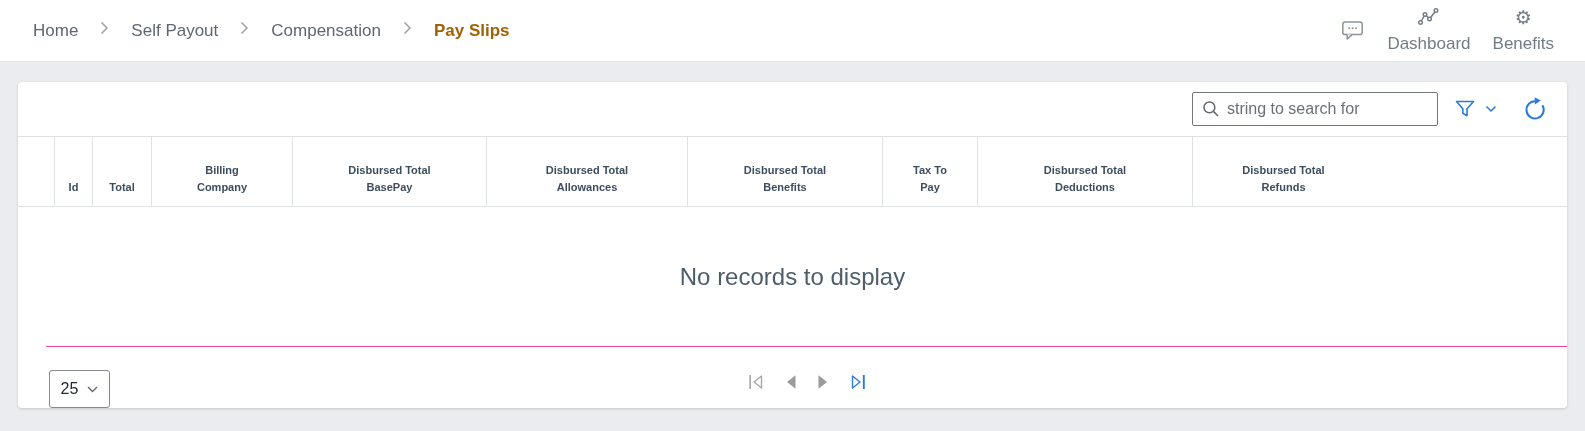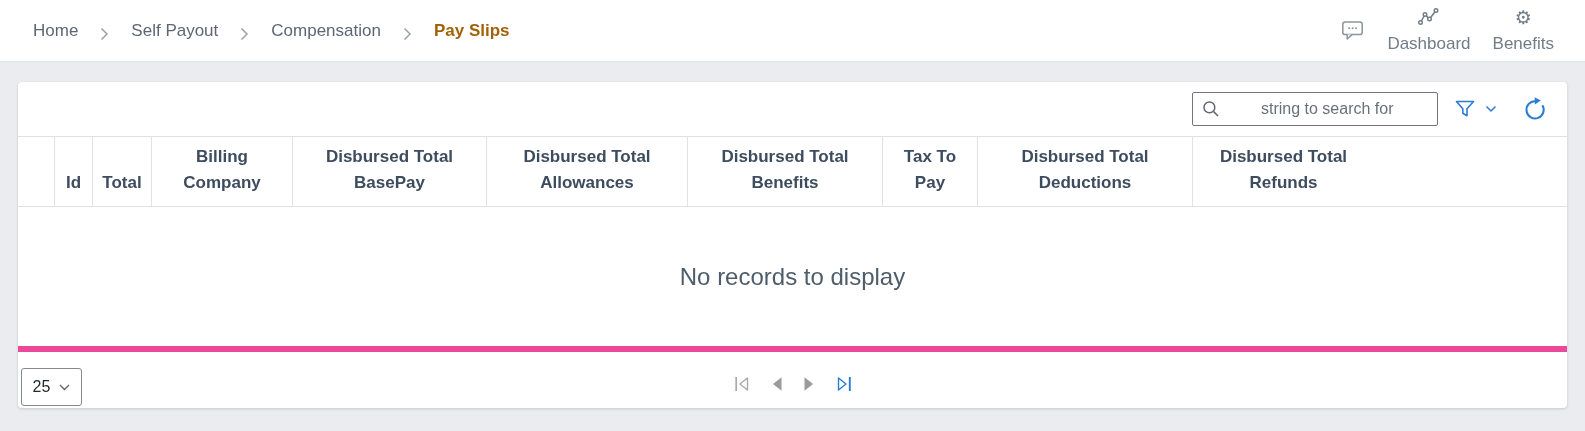--- a/index.html
+++ b/index.html
@@ -10,21 +10,21 @@
     font-family: "Liberation Sans", sans-serif;
     overflow: hidden;
   }
   
   .topbar {
     height: 62px; background: #ffffff;
     border-bottom: 1px solid #e2e5e8;
     display: flex; align-items: center; justify-content: space-between;
     padding: 0 31px 0 33px;
   }
-  .breadcrumb { display: flex; align-items: flex-end; gap: 22px; font-size: 17px; color: #5d6773; }
+  .breadcrumb { display: flex; align-items: flex-start; gap: 22px; font-size: 17px; color: #5d6773; }
   .crumb { cursor: pointer; }
   .crumb.current { font-weight: 700; color: #a16207; cursor: default; }
   .crumb-sep { display: flex; align-items: center; }
   .topbar-actions { display: flex; align-items: center; gap: 22px; color: #717c87; font-size: 17px; }
   .action { display: flex; align-items: center; gap: 7px; cursor: pointer; flex-direction: column; }
   .gear-glyph { font-size: 19px; line-height: 1; color: #717c87; }
   
   .panel {
     margin: 20px 18px 0 18px;
     height: 326px;
@@ -35,41 +35,41 @@
   }
   
   .toolbar {
     height: 54px; flex: 0 0 54px;
     display: flex; align-items: center; justify-content: flex-end;
     gap: 13px; padding-right: 20px;
   }
   .search-box {
     width: 246px; height: 34px;
     border: 1px solid #72767b; border-radius: 2px;
-    display: flex; align-items: center; background: #fff; gap: 34px;
+    display: flex; align-items: center; background: #fff;
   }
   .search-box svg { margin-left: 9px; flex: 0 0 auto; }
   .search-box input {
     border: none; outline: none; flex: 1; min-width: 0;
     font-family: inherit; font-size: 16px; color: #333;
     padding: 0 6px 0 7px; background: transparent;
   }
   .search-box input::placeholder { color: #68707a; opacity: 1; }
   .filter-btn { display: flex; align-items: center; gap: 8px; cursor: pointer; padding: 2px; }
   .refresh-btn { cursor: pointer; display: flex; align-items: center; margin-left: 9px; }
   
   .grid-header {
     display: flex; flex: 0 0 71px; height: 71px;
     border-top: 1px solid #dee2e6; border-bottom: 1px solid #dee2e6;
   }
   .hcell {
     border-right: 1px solid #dee2e6;
     display: flex; align-items: flex-end; justify-content: center;
     text-align: center; white-space: pre-line;
-    font-weight: 700; font-size: 17px; line-height: 1.5; color: #3d4c5e;
+    font-weight: 700; font-size: 11px; line-height: 1.5; color: #3d4c5e;
     padding: 8px 4px 11px 4px; cursor: pointer;
   }
   .hcell:last-child { border-right: none; }
   .w0 { width: 37px; cursor: default; }
   .w1 { width: 38px; text-align: center; }
   .w2 { width: 59px; }
   .w3 { width: 141px; }
   .w4 { width: 194px; }
   .w5 { width: 201px; }
   .w6 { width: 195px; }
@@ -79,23 +79,23 @@
   .w10 { flex: 1; }
   
   .grid-body {
     flex: 1 1 auto;
     display: flex; align-items: center; justify-content: center;
     font-size: 24px; color: #4e5d6b;
   }
   
   .grid-footer {
     flex: 0 0 62px; height: 62px;
-    border-top: 6px solid #ec4899;
-    display: flex; align-items: center;
-    padding-left: 3px; position: relative;
+    border-top: 1px solid #ec4899;
+    display: flex; align-items: flex-end;
+    padding-left: 3px; position: relative; margin-left: 28px;
   }
   .page-size {
     width: 61px; height: 38px; margin-top: 14px;
     border: 1px solid #85898e; border-radius: 3px; background: #fff;
     display: flex; align-items: center; justify-content: center; gap: 9px;
     font-size: 16px; color: #24292e; cursor: pointer;
   }
   .pager {
     position: absolute; left: 50%; top: 58%;
     transform: translate(-50%, -50%);

